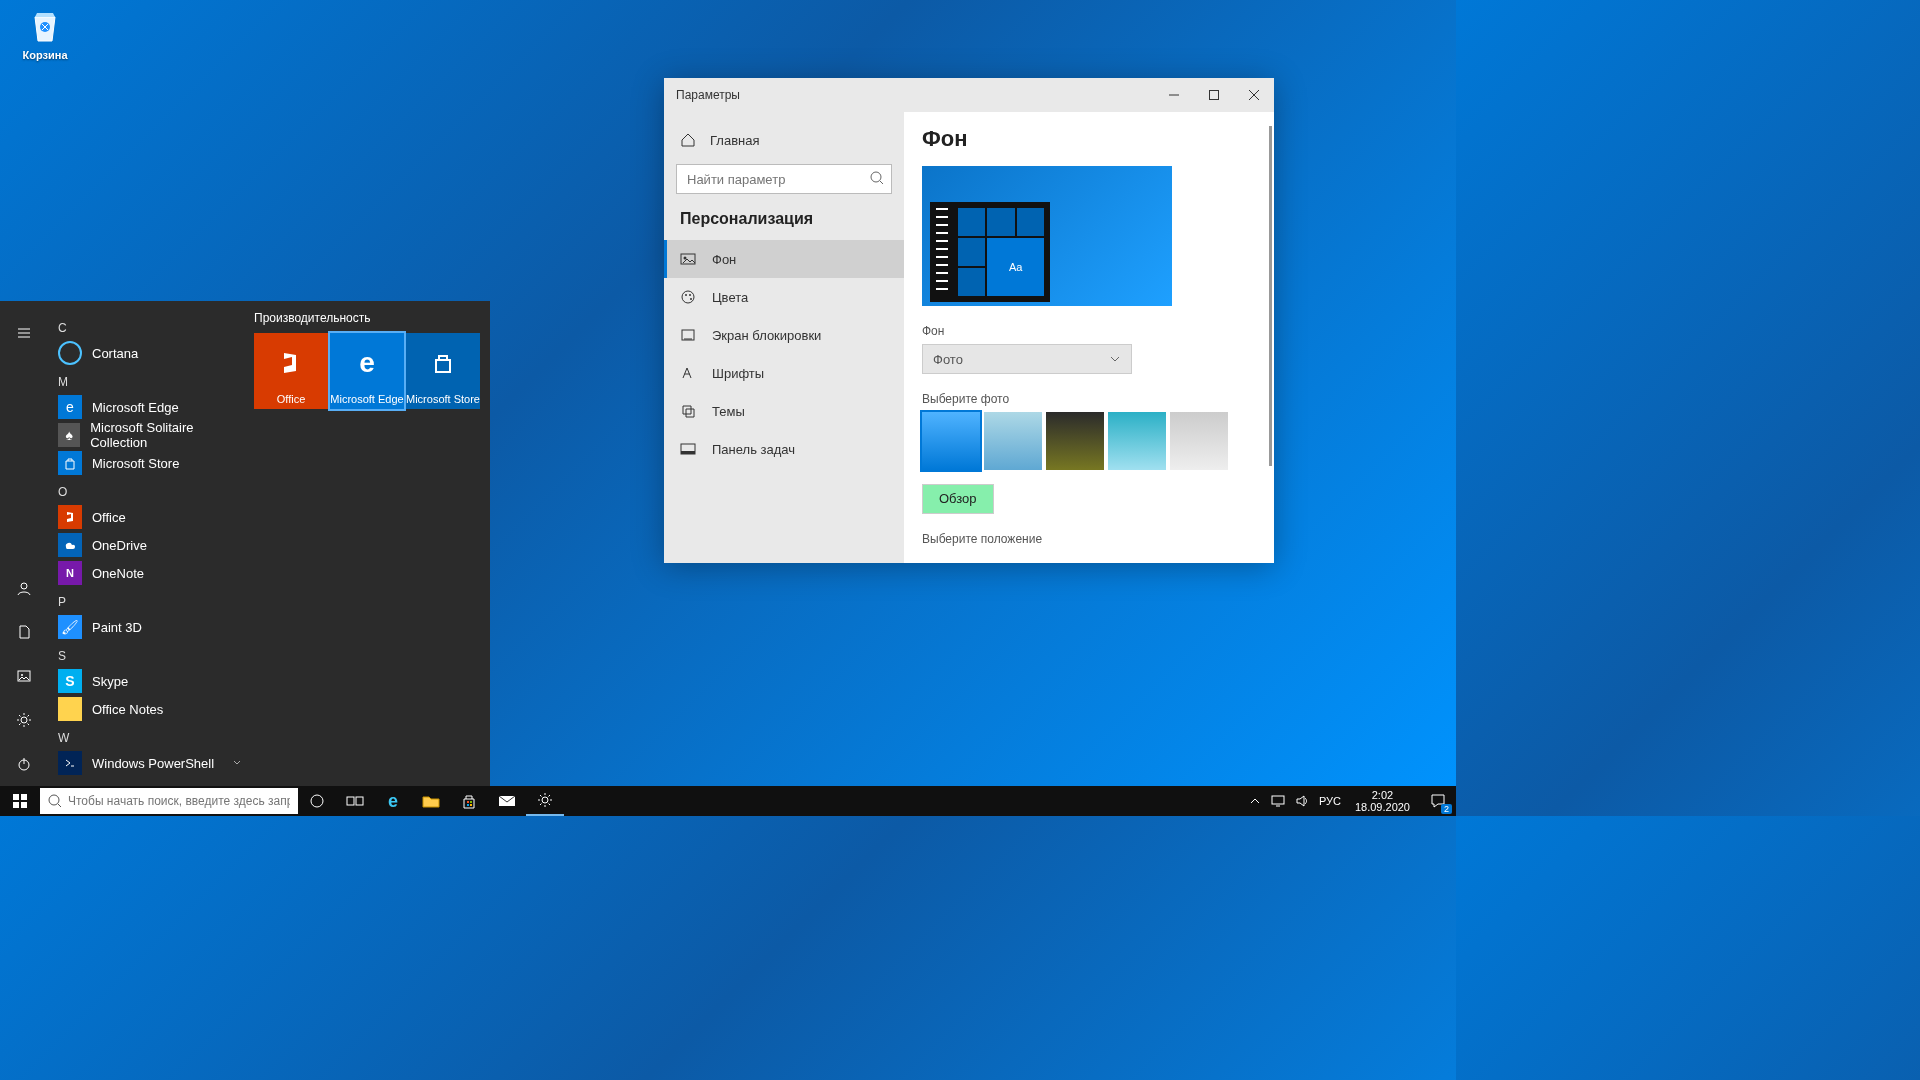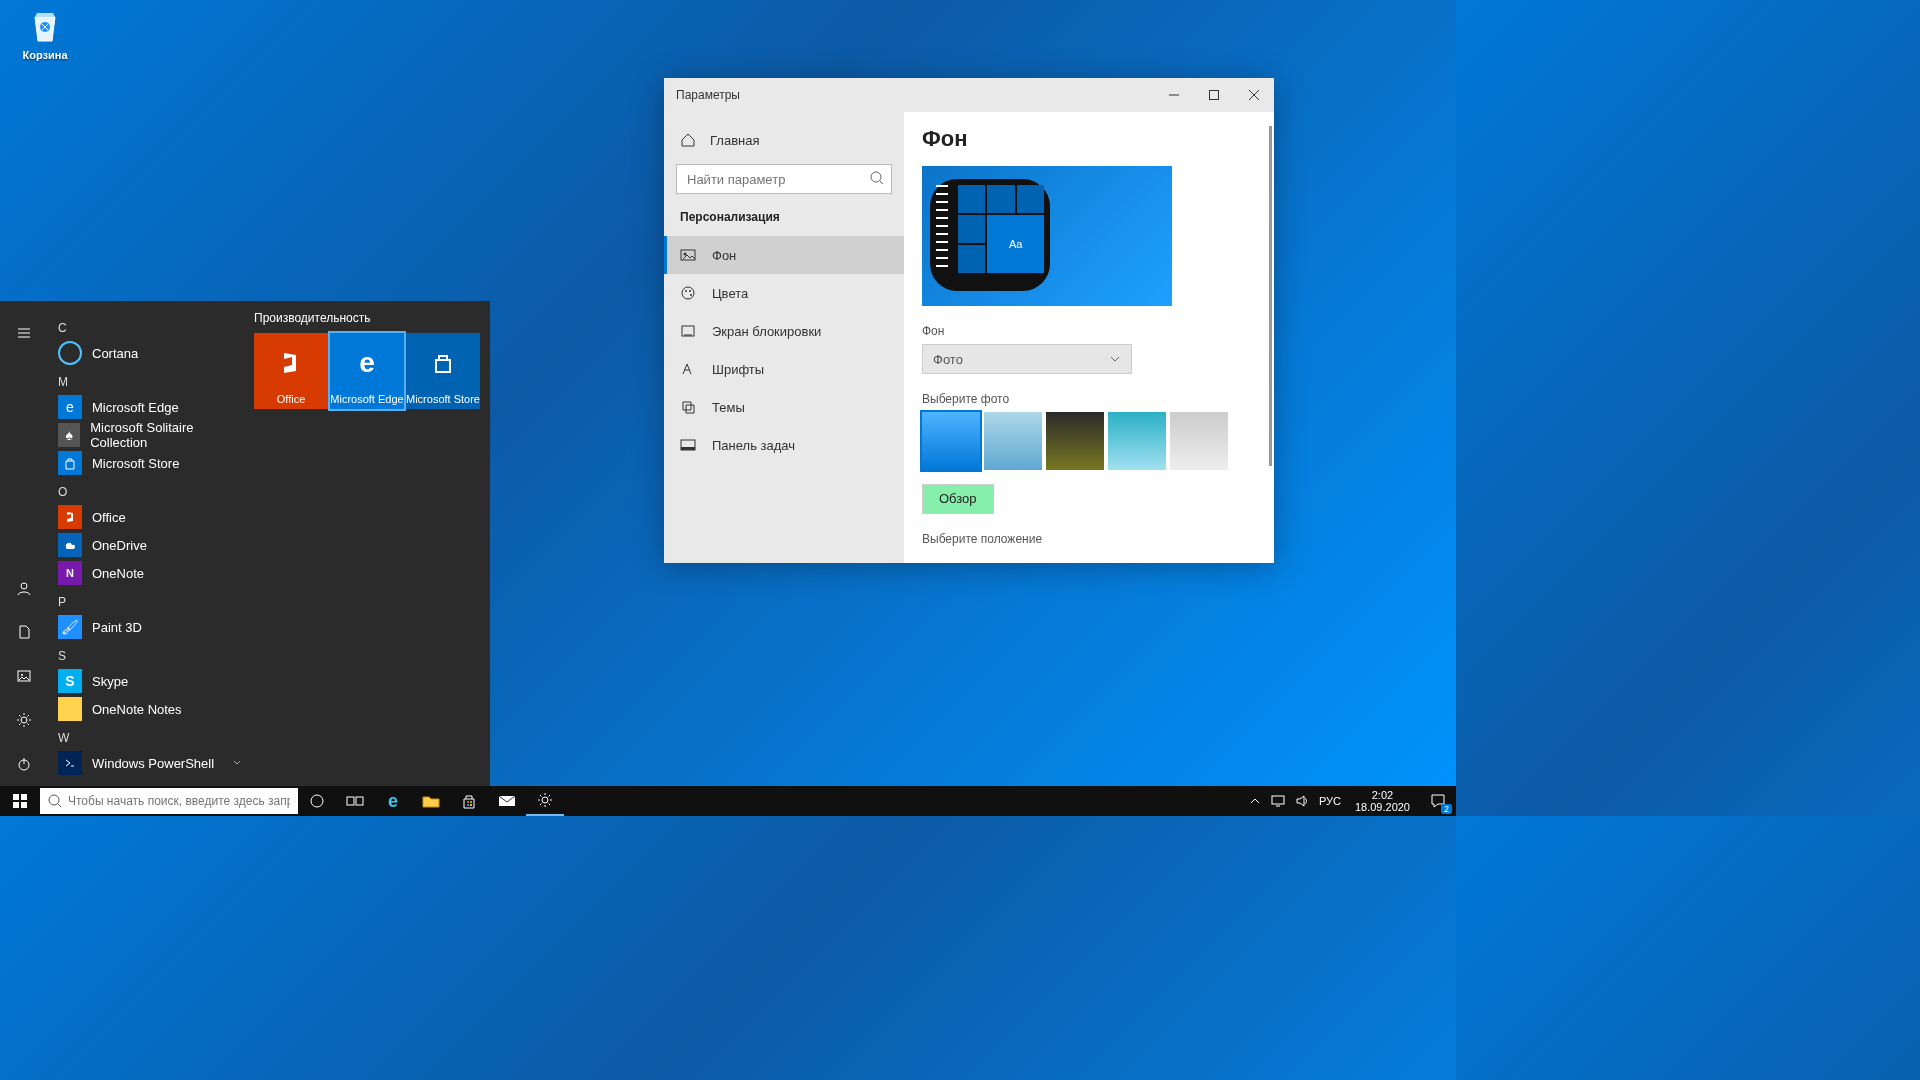--- a/index.html
+++ b/index.html
@@ -15,28 +15,28 @@
 .settings-titlebar{height:34px;background:#e9e9e9;display:flex;align-items:center;padding-left:12px;font-size:12px;color:#333;}
 .titlebar-title{flex:1;}
 .titlebar-btn{width:40px;height:34px;display:flex;align-items:center;justify-content:center;color:#333;}
 .settings-body{flex:1;display:flex;overflow:hidden;}
 .settings-sidebar{width:240px;background:#e9e9e9;padding:8px 0;display:flex;flex-direction:column;}
 .sb-home{display:flex;align-items:center;height:40px;padding:0 16px;font-size:13px;gap:14px;color:#333;}
 .sb-search{margin:4px 12px 12px;}
 .sb-search input{width:100%;height:30px;border:1px solid #bbb;background:#fff;padding:0 28px 0 10px;font-size:13px;}
 .sb-search{position:relative;}
 .sb-search .searchicon{position:absolute;right:8px;top:7px;color:#666;}
-.sb-heading{padding:4px 16px 12px;font-size:12px;font-weight:600;color:#222;}
+.sb-heading{padding:4px 16px 12px;font-size:16px;font-weight:600;color:#222;}
 .sb-item{display:flex;align-items:center;height:38px;padding:0 16px;font-size:13px;gap:16px;color:#333;}
 .sb-item.active{background:#d0d0d0;border-left:3px solid #0078d7;padding-left:13px;}
 .settings-content{flex:1;background:#fff;padding:14px 18px 0;position:relative;color:#222;overflow:hidden;}
 .content-scroll{position:absolute;right:2px;top:14px;width:3px;height:340px;background:#999;}
 .c-title{font-size:22px;font-weight:600;margin-bottom:14px;}
 .preview{width:250px;height:140px;background:linear-gradient(135deg,#0b74c9,#1ea0ff);position:relative;margin-bottom:18px;}
-.preview .psm{position:absolute;left:8px;bottom:15px;width:120px;height:112px;background:#111;border-radius:27px;}
+.preview .psm{position:absolute;left:8px;bottom:4px;width:120px;height:100px;background:#111;}
 .preview .psm::before{content:"";position:absolute;left:6px;top:6px;width:12px;height:88px;background:repeating-linear-gradient(#fff 0,#fff 2px,transparent 2px,transparent 8px);}
 .preview .tiles{position:absolute;left:28px;top:6px;width:86px;height:88px;display:grid;grid-template-columns:repeat(3,1fr);grid-template-rows:repeat(3,1fr);gap:2px;}
 .preview .tiles div{background:#0063b1;}
 .preview .tiles .big{grid-column:2/4;grid-row:2/4;background:#0078d7;display:flex;align-items:center;justify-content:center;color:#fff;font-size:11px;}
 .c-label{font-size:12px;color:#555;margin-bottom:6px;}
 .c-select{width:210px;height:30px;border:1px solid #ccc;background:#e6e6e6;padding:0 10px;display:flex;align-items:center;justify-content:space-between;font-size:13px;color:#555;margin-bottom:18px;}
 .thumbs{display:flex;gap:4px;margin-bottom:14px;}
 .thumbs div{width:58px;height:58px;}
 .t1{background:linear-gradient(#4fb3ff,#0078d7);outline:2px solid #0078d7;}
 .t2{background:linear-gradient(#add8e6,#5fa8d3);}
@@ -324,21 +324,21 @@
         <div class="app-ico ai-p3d">🖌</div>
         <span>Paint 3D</span>
       </div>
     <div class="app-letter">S</div>
     <div class="app-row">
         <div class="app-ico ai-skype">S</div>
         <span>Skype</span>
       </div>
     <div class="app-row">
         <div class="app-ico ai-sticky"></div>
-        <span>OneNote Notes</span>
+        <span>Office Notes</span>
       </div>
     <div class="app-letter">W</div>
     <div class="app-row">
         <div class="app-ico ai-ps">
           <svg width="14" height="14">
             <path d="M3 4l4 3-4 3M8 10h3" stroke="#fff" fill="none"></path>
           </svg>
         </div>
         <span>Windows PowerShell</span>
         <span style="margin-left:auto">

